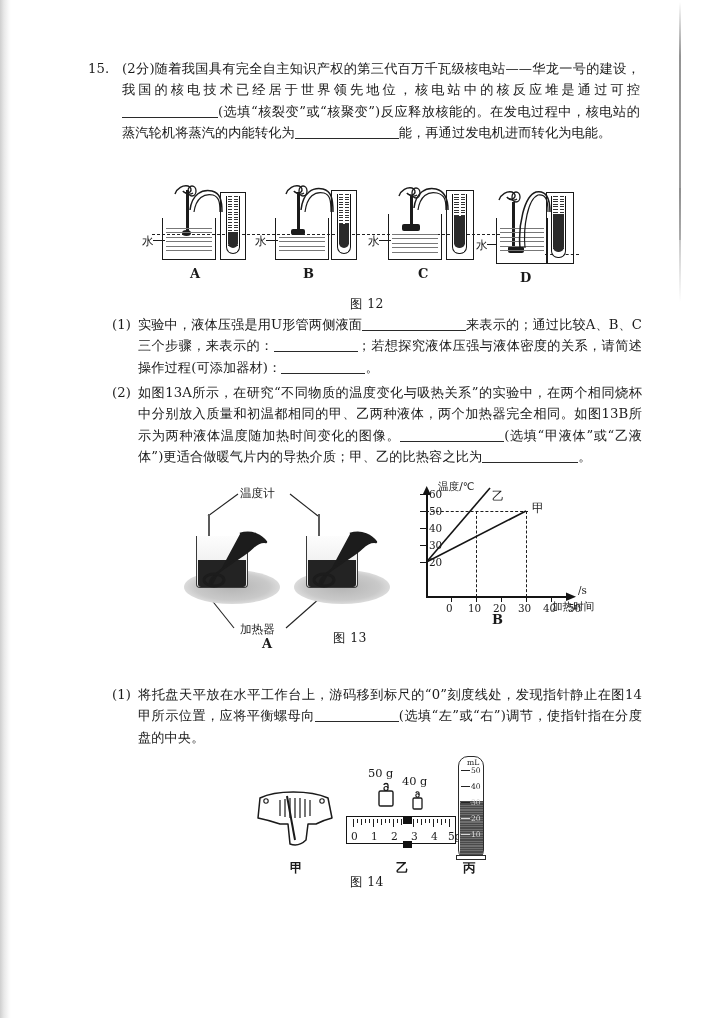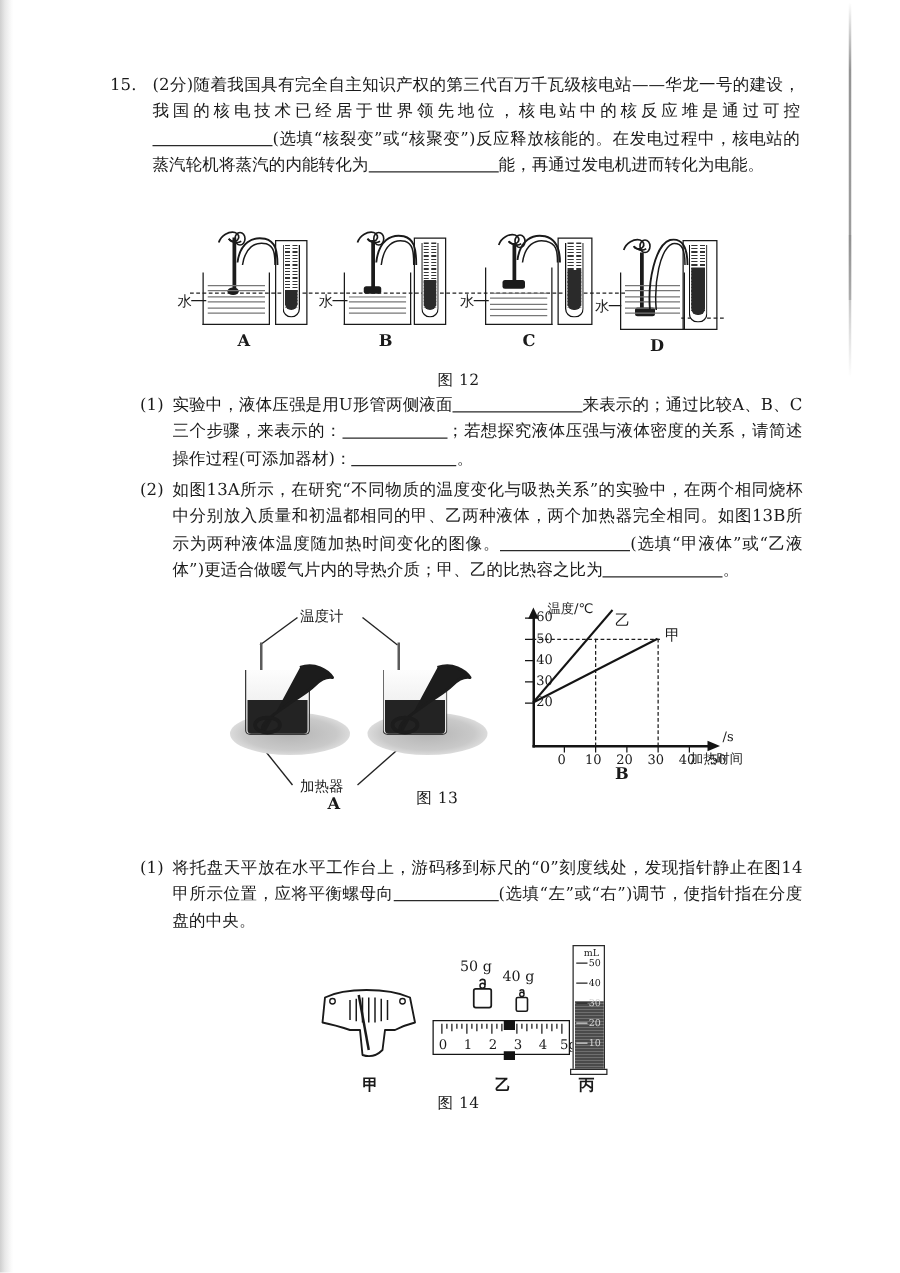--- a/index.html
+++ b/index.html
@@ -560,21 +560,21 @@
           <span style="position:absolute;left:81px;">4</span>
           <span style="position:absolute;left:98px;">5g</span>
         </div>
         <div class="rider" style="left:56px; top:-1px; width:9px; height:8px;"></div>
         <div class="rider" style="left:56px; top:24px; width:9px; height:7px;"></div>
       </div>
       <span class="fig-letter cn" style="left:146px; top:104px; font-size:12.5px;">乙</span>
     </div>
 
     <div>
-      <div class="cyl" style="left:208px; top:0; width:26px; height:104px;">
+      <div class="cyl" style="left:208px; top:0; width:26px; height:104px;border-radius:10px;">
         <div class="cyl-liq" style="left:1px; top:44px; width:22.5px; height:56px;"></div>
         <span class="cyl-num" style="left:8px; top:1px;">mL</span>
         <div class="cyl-tick" style="left:2px; top:13px; width:9px;"></div>
         <span class="cyl-num" style="left:12px; top:9px;">50</span>
         <div class="cyl-tick" style="left:2px; top:29px; width:9px;"></div>
         <span class="cyl-num" style="left:12px; top:25px;">40</span>
         <div class="cyl-tick" style="left:2px; top:45px; width:9px;"></div>
         <span class="cyl-num" style="left:12px; top:41px; color:#cfcfcf;">30</span>
         <div class="cyl-tick" style="left:2px; top:61px; width:9px; background:#d8d8d8;"></div>
         <span class="cyl-num" style="left:12px; top:57px; color:#d8d8d8;">20</span>

